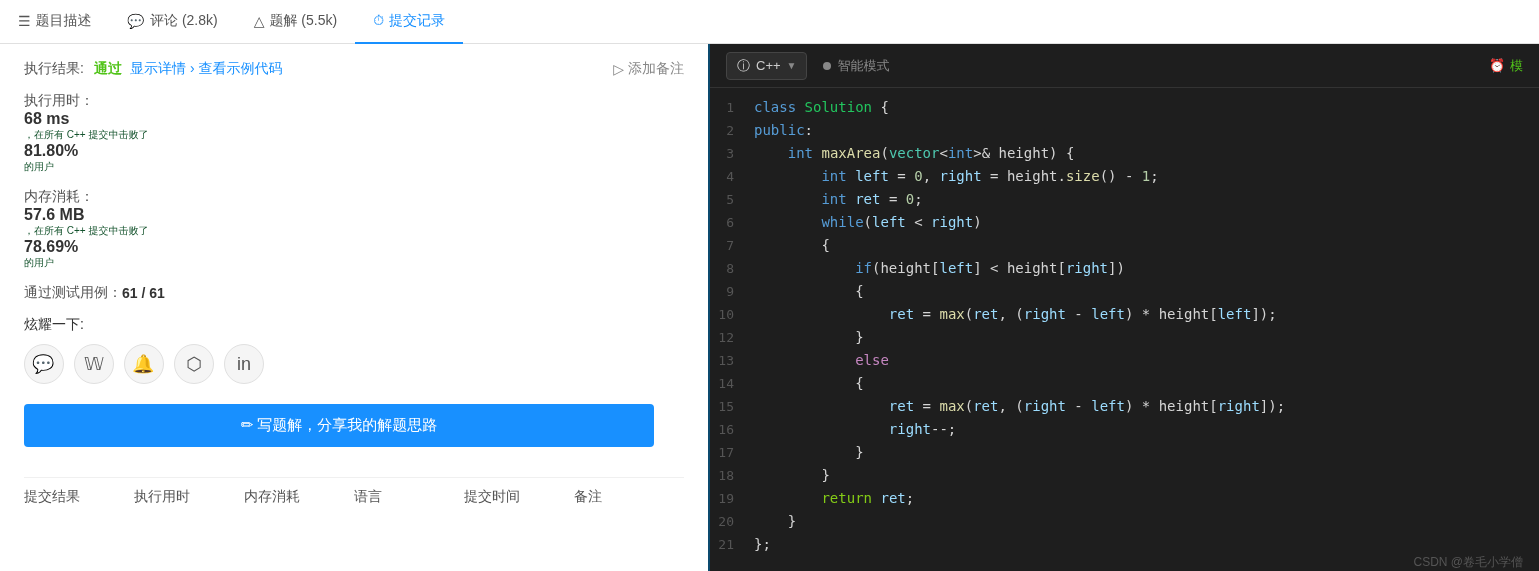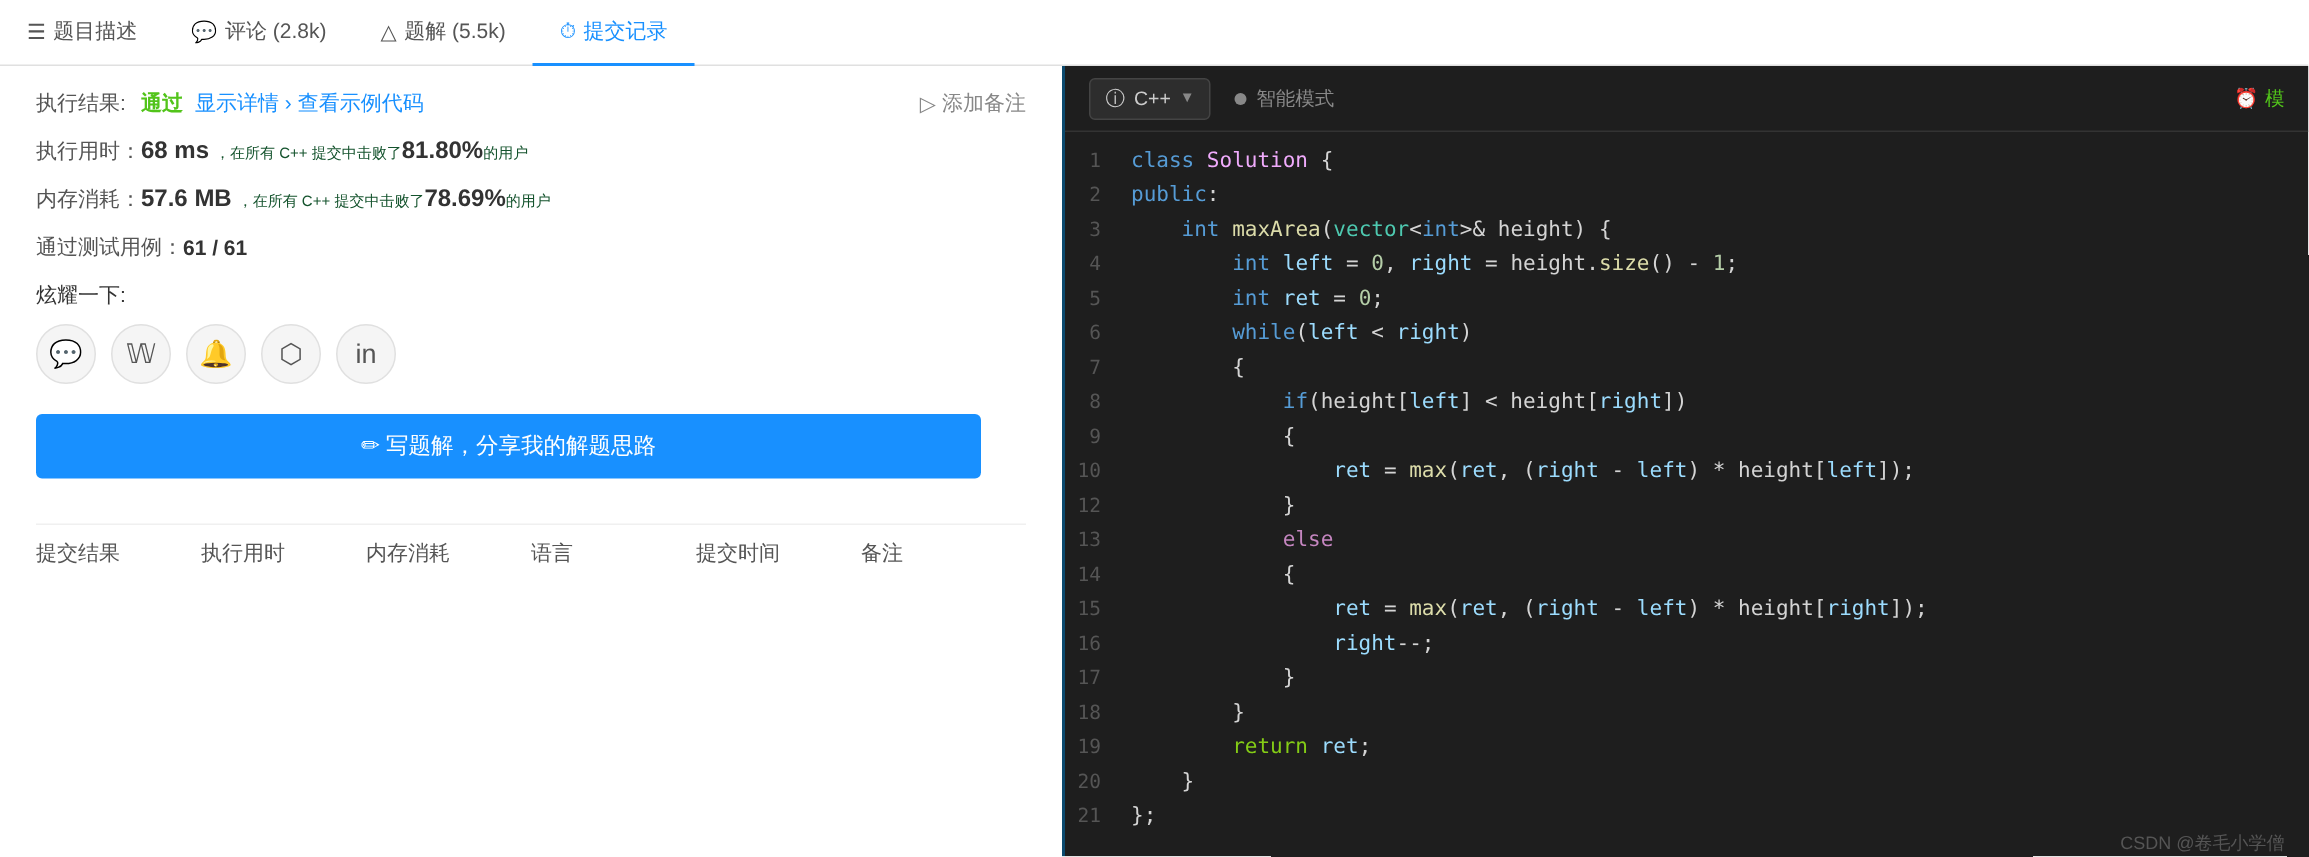--- a/index.html
+++ b/index.html
@@ -31,21 +31,21 @@
 
     .result-row {
       display: flex; align-items: center; margin-bottom: 14px; font-size: 14px; color: #333;
     }
     .result-label { color: #555; min-width: 70px; }
     .result-pass { color: #52c41a; font-weight: bold; margin-right: 8px; }
     .result-link { color: #1890ff; cursor: pointer; text-decoration: none; margin-right: 4px; }
     .add-note { color: #888; margin-left: auto; cursor: pointer; display: flex; align-items: center; gap: 4px; }
 
     .stat-row {
-      display: flex; align-items: baseline; margin-bottom: 14px; font-size: 14px; color: #333;
+      display: flex; align-items: baseline; margin-bottom: 14px; font-size: 14px; color: #333; flex-direction: column;
     }
     .stat-value-bold { font-size: 16px; font-weight: bold; margin-right: 4px; }
     .stat-percent { font-size: 16px; font-weight: bold; color: #333; }
     .stat-desc { color: #14532d; font-size: 10px; }
 
     .test-row {
       display: flex; align-items: center; margin-bottom: 14px; font-size: 14px; color: #333;
     }
     .test-value { font-weight: bold; }
 
@@ -216,21 +216,21 @@
         <span>⏰</span>
         <span>模</span>
       </div>
     </div>
 
     <div class="code-container">
       <div class="code-area" id="code-area">
 
       <div class="code-line">
             <span class="line-num">1</span>
-            <span class="line-code"><span style="color: rgb(86, 156, 214);">class </span><span style="color: #f0abfc;">Solution</span><span style="color: rgb(212, 212, 212);"> {</span></span>
+            <span class="line-code"><span style="color: rgb(86, 156, 214);">class </span><span style="color: #22c55e;">Solution</span><span style="color: rgb(212, 212, 212);"> {</span></span>
           </div>
           <div class="code-line">
             <span class="line-num">2</span>
             <span class="line-code"><span style="color: rgb(86, 156, 214);">public</span><span style="color: rgb(212, 212, 212);">:</span></span>
           </div>
           <div class="code-line">
             <span class="line-num">3</span>
             <span class="line-code"><span style="color: rgb(212, 212, 212);">    </span><span style="color: rgb(86, 156, 214);">int</span><span style="color: rgb(212, 212, 212);"> </span><span style="color: rgb(220, 220, 170);">maxArea</span><span style="color: rgb(212, 212, 212);">(</span><span style="color: rgb(78, 201, 176);">vector</span><span style="color: rgb(212, 212, 212);">&lt;</span><span style="color: rgb(86, 156, 214);">int</span><span style="color: rgb(212, 212, 212);">&gt;&amp;</span><span style="color: rgb(212, 212, 212);"> height) {</span></span>
           </div>
           <div class="code-line">

